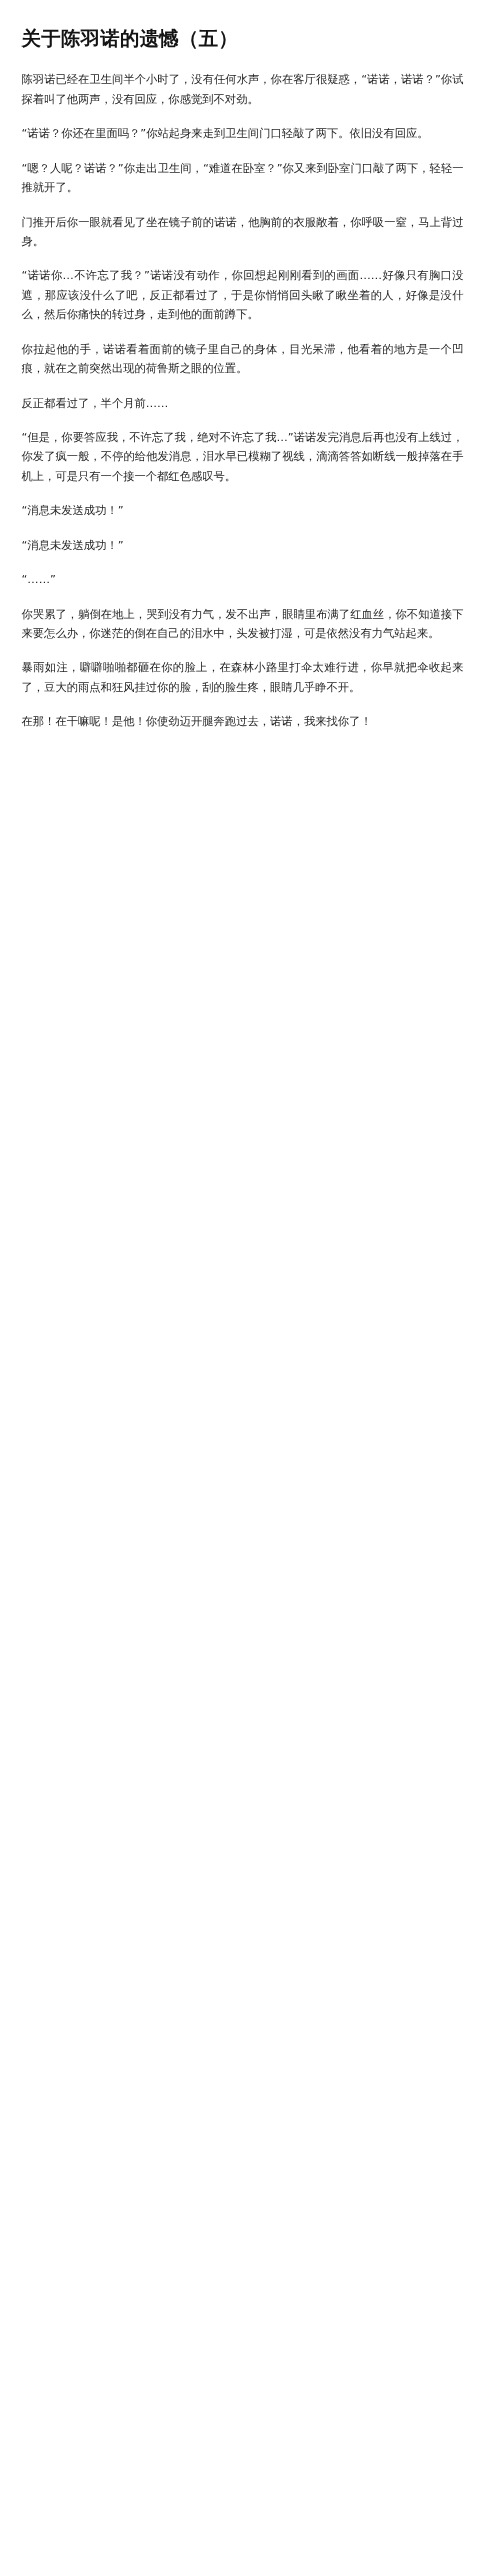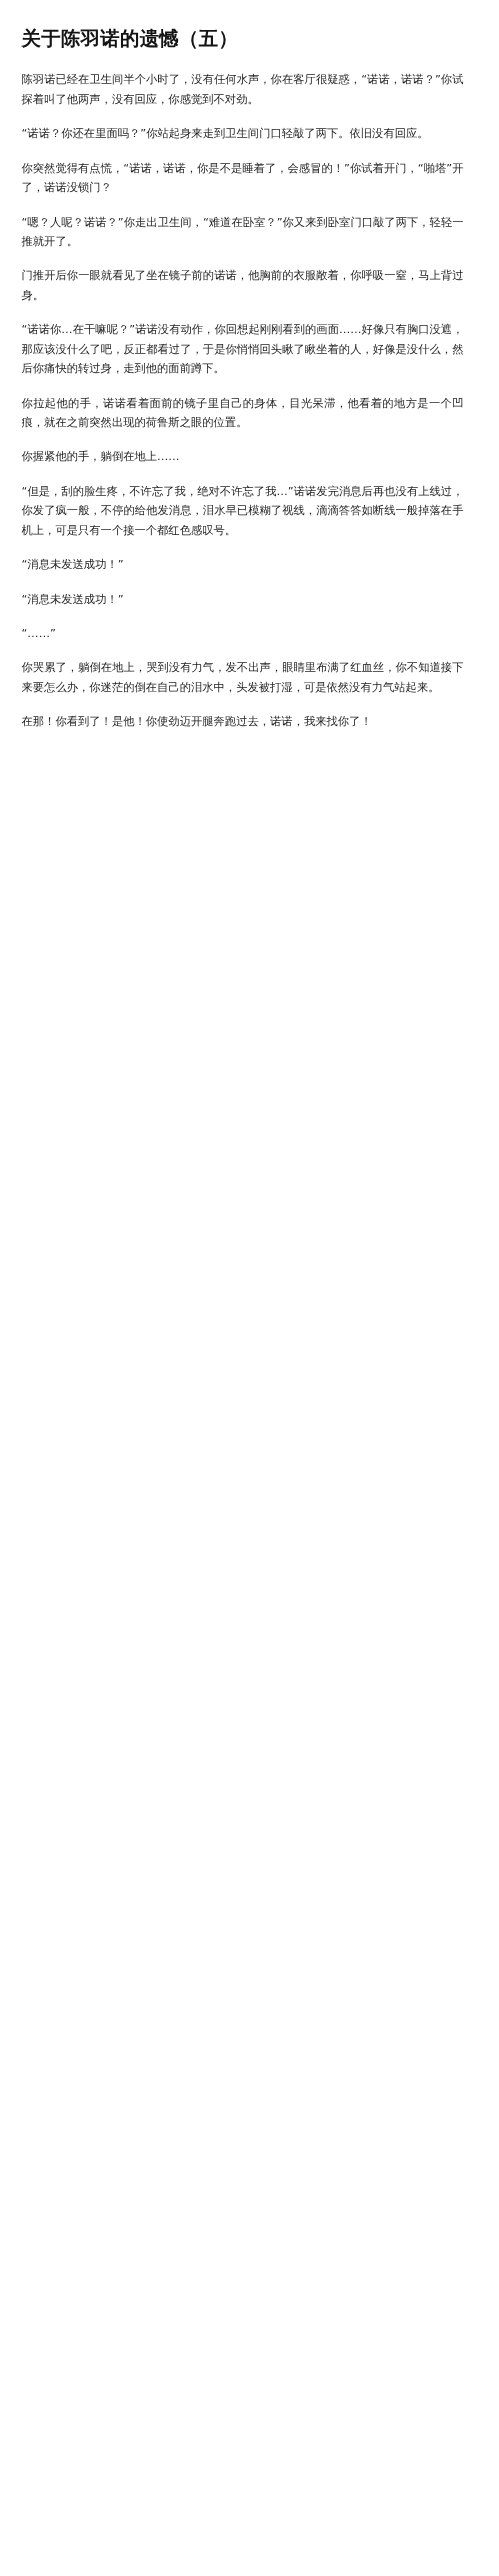--- a/index.html
+++ b/index.html
@@ -39,27 +39,27 @@
   }
 </style>
 </head>
 <body>
 
 <div class="page">
   <h1 class="title">关于陈羽诺的遗憾（五）</h1>
   <div class="body-text">
     <p>陈羽诺已经在卫生间半个小时了，没有任何水声，你在客厅很疑惑，“诺诺，诺诺？”你试探着叫了他两声，没有回应，你感觉到不对劲。</p>
     <p>“诺诺？你还在里面吗？”你站起身来走到卫生间门口轻敲了两下。依旧没有回应。</p>
-    <p>你突然觉得有点慌，“诺诺，诺诺，你是不是睡着了，会感冒的！”你试着开门，“啪塔”开了，诺诺没锁门？</p>
     <p>“嗯？人呢？诺诺？”你走出卫生间，“难道在卧室？”你又来到卧室门口敲了两下，轻轻一推就开了。</p>
     <p>门推开后你一眼就看见了坐在镜子前的诺诺，他胸前的衣服敞着，你呼吸一窒，马上背过身。</p>
-    <p>“诺诺你…在干嘛呢？”诺诺没有动作，你回想起刚刚看到的画面……好像只有胸口没遮，那应该没什么了吧，反正都看过了，于是你悄悄回头瞅了瞅坐着的人，好像是没什么，然后你痛快的转过身，走到他的面前蹲下。</p>
+    <p>“诺诺你…不许忘了我？”诺诺没有动作，你回想起刚刚看到的画面……好像只有胸口没遮，那应该没什么了吧，反正都看过了，于是你悄悄回头瞅了瞅坐着的人，好像是没什么，然后你痛快的转过身，走到他的面前蹲下。</p>
     <p>你拉起他的手，诺诺看着面前的镜子里自己的身体，目光呆滞，他看着的地方是一个凹痕，就在之前突然出现的荷鲁斯之眼的位置。</p>
-    <p>你握紧他的手，躺倒在地上……</p>
-    <p>“但是，刮的脸生疼，不许忘了我，绝对不许忘了我…”诺诺发完消息后再也没有上线过，你发了疯一般，不停的给他发消息，泪水早已模糊了视线，滴滴答答如断线一般掉落在手机上，可是只有一个接一个都红色感叹号。</p>
+    <p>反正都看过了，半个月前……</p>
+    <p>“但是，你要答应我，不许忘了我，绝对不许忘了我…”诺诺发完消息后再也没有上线过，你发了疯一般，不停的给他发消息，泪水早已模糊了视线，滴滴答答如断线一般掉落在手机上，可是只有一个接一个都红色感叹号。</p>
     <p>“消息未发送成功！”</p>
     <p>“消息未发送成功！”</p>
     <p>“……”</p>
     <p>你哭累了，躺倒在地上，哭到没有力气，发不出声，眼睛里布满了红血丝，你不知道接下来要怎么办，你迷茫的倒在自己的泪水中，头发被打湿，可是依然没有力气站起来。</p>
-    <p>在那！你看到了！是他！你使劲迈开腿奔跑过去，诺诺，我来找你了！</p>
+    <p>暴雨如注，噼噼啪啪都砸在你的脸上，在森林小路里打伞太难行进，你早就把伞收起来了，豆大的雨点和狂风挂过你的脸，刮的脸生疼，眼睛几乎睁不开。</p>
+    <p>在那！在干嘛呢！是他！你使劲迈开腿奔跑过去，诺诺，我来找你了！</p>
   </div>
 </div>
 
 
 </body></html>

